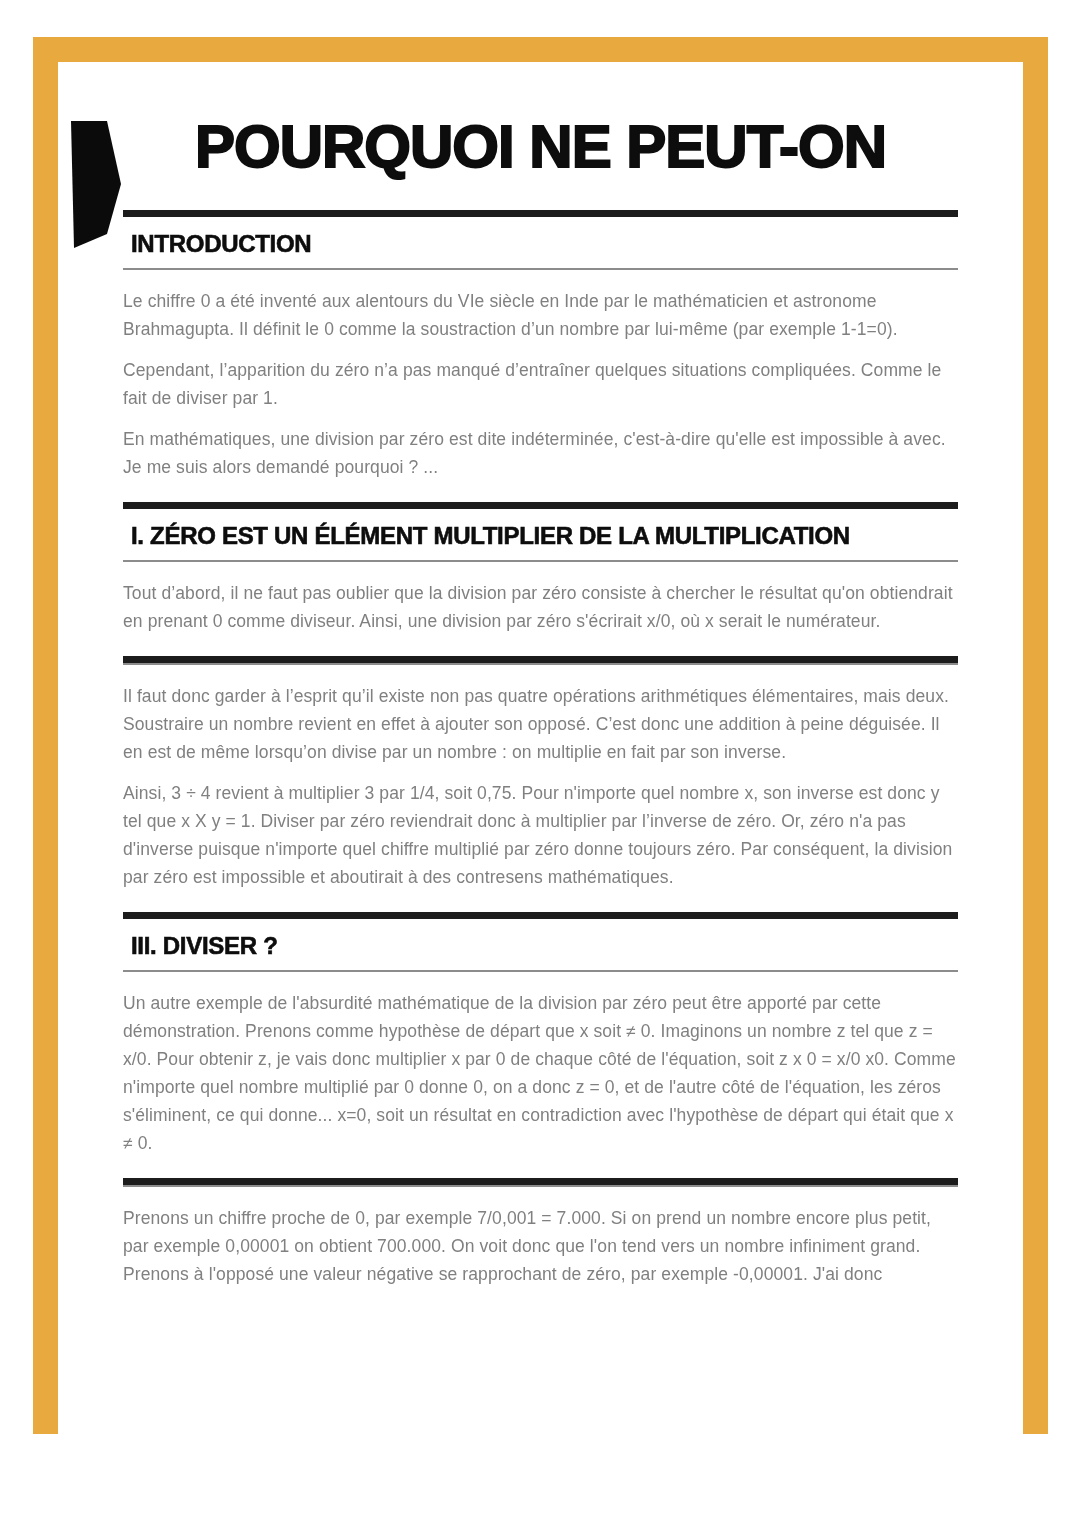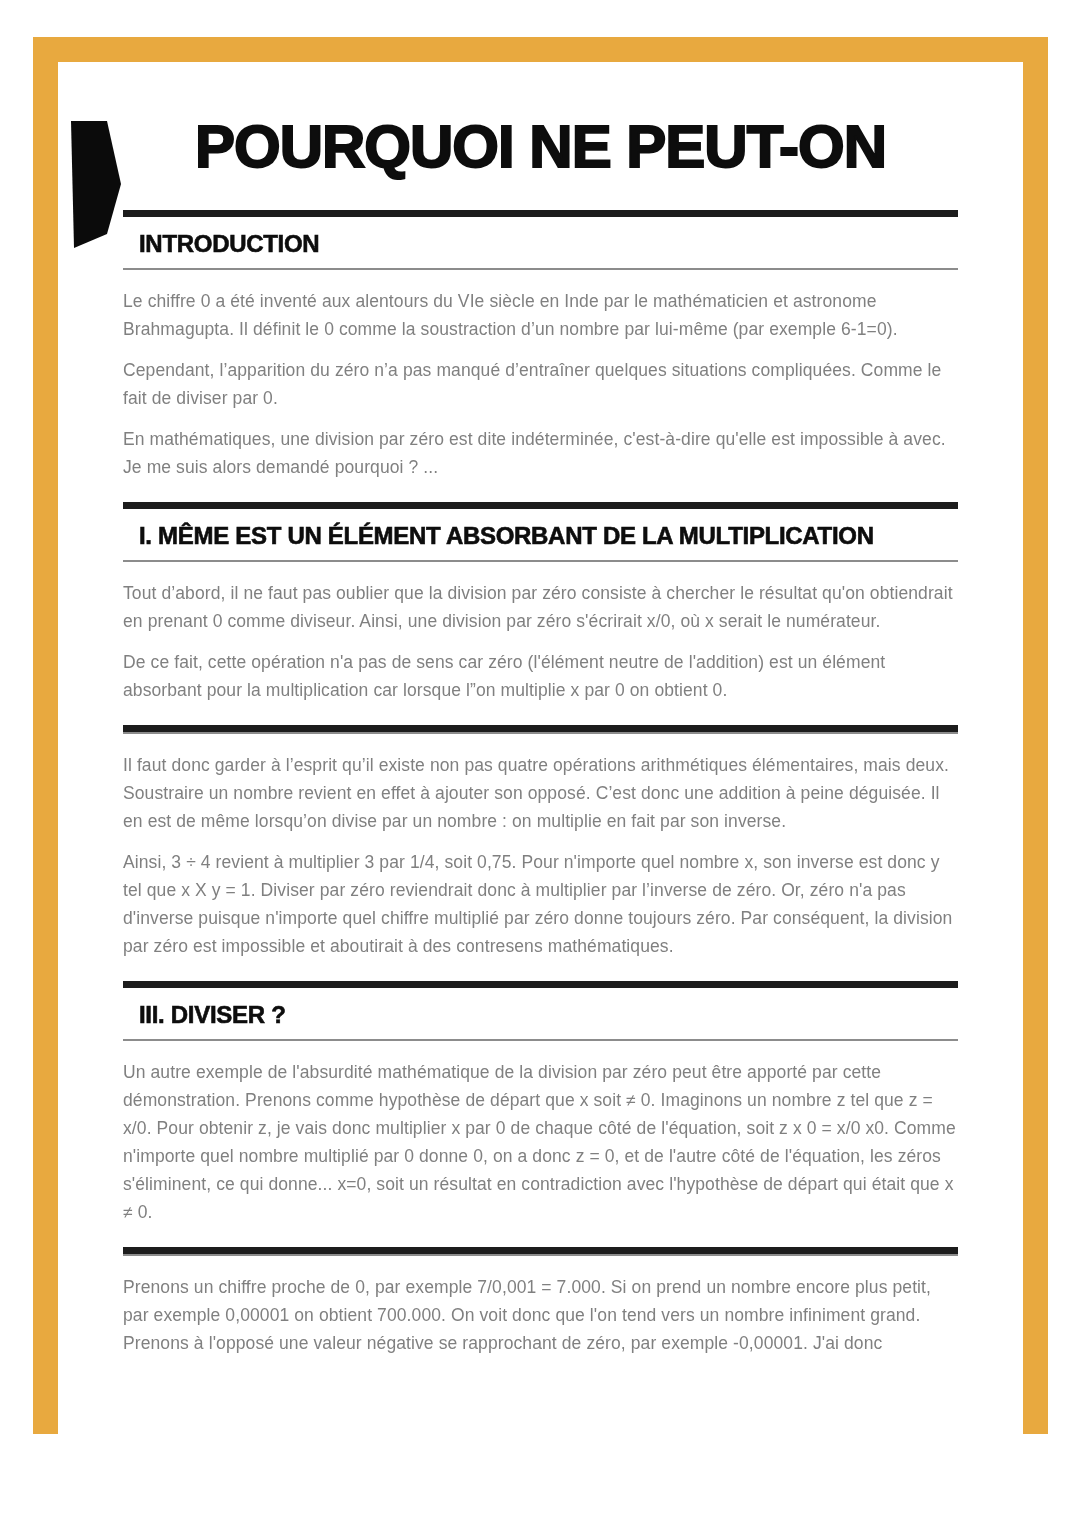--- a/index.html
+++ b/index.html
@@ -50,21 +50,21 @@
     letter-spacing: -1px;
     -webkit-text-stroke: 2px #0d0d0d;
   }
   .doc-section { margin: 0 0 21px 0; }
   .rule-thick {
     height: 7px;
     background: #1c1c1c;
     margin: 0;
   }
   .section-heading {
-    margin: 11px 0 9px 16px;
+    margin: 11px 0 9px 8px;
     color: #0d0d0d;
     font-size: 24px;
     line-height: 31px;
     font-weight: bold;
     letter-spacing: -0.3px;
     -webkit-text-stroke: 0.6px #0d0d0d;
   }
   .rule-thin {
     height: 2px;
     background: #8c8c8c;
@@ -91,31 +91,30 @@
     <div class="inner">
 
       <h1 class="doc-title">
         <span>POURQUOI NE PEUT-ON</span><br>
       </h1>
 
       <section class="doc-section">
         <div class="rule-thick"></div>
         <h2 class="section-heading">INTRODUCTION</h2>
         <div class="rule-thin"></div>
-        <p>Le chiffre 0 a été inventé aux alentours du VIe siècle en Inde par le mathématicien et astronome Brahmagupta. Il définit le 0 comme la soustraction d’un nombre par lui-même (par exemple 6-1=0).</p>
-        <p>Cependant, l’apparition du zéro n’a pas manqué d’entraîner quelques situations compliquées. Comme le fait de diviser par 0.</p>
+        <p>Le chiffre 0 a été inventé aux alentours du VIe siècle en Inde par le mathématicien et astronome Brahmagupta. Il définit le 0 comme la soustraction d’un nombre par lui-même (par exemple 1-1=0).</p>
+        <p>Cependant, l’apparition du zéro n’a pas manqué d’entraîner quelques situations compliquées. Comme le fait de diviser par 1.</p>
         <p>En mathématiques, une division par zéro est dite indéterminée, c'est-à-dire qu'elle est impossible à avec. Je me suis alors demandé pourquoi ? ...</p>
       </section>
 
       <section class="doc-section">
         <div class="rule-thick"></div>
-        <h2 class="section-heading">I. MÊME EST UN ÉLÉMENT ABSORBANT DE LA MULTIPLICATION</h2>
+        <h2 class="section-heading">I. ZÉRO EST UN ÉLÉMENT MULTIPLIER DE LA MULTIPLICATION</h2>
         <div class="rule-thin"></div>
         <p>Tout d’abord, il ne faut pas oublier que la division par zéro consiste à chercher le résultat qu'on obtiendrait en prenant 0 comme diviseur. Ainsi, une division par zéro s'écrirait x/0, où x serait le numérateur.</p>
-        <p>De ce fait, cette opération n'a pas de sens car zéro (l'élément neutre de l'addition) est un élément absorbant pour la multiplication car lorsque l”on multiplie x par 0 on obtient 0.</p>
       </section>
 
       <section class="doc-section">
         <div class="rule-thick"></div>
         <div class="rule-thin"></div>
         <p>Il faut donc garder à l’esprit qu’il existe non pas quatre opérations arithmétiques élémentaires, mais deux. Soustraire un nombre revient en effet à ajouter son opposé. C’est donc une addition à peine déguisée. Il en est de même lorsqu’on divise par un nombre : on multiplie en fait par son inverse.</p>
         <p>Ainsi, 3 ÷ 4 revient à multiplier 3 par 1/4, soit 0,75. Pour n'importe quel nombre x, son inverse est donc y tel que x X y = 1. Diviser par zéro reviendrait donc à multiplier par l’inverse de zéro. Or, zéro n'a pas d'inverse puisque n'importe quel chiffre multiplié par zéro donne toujours zéro. Par conséquent, la division par zéro est impossible et aboutirait à des contresens mathématiques.</p>
       </section>
 
       <section class="doc-section">

